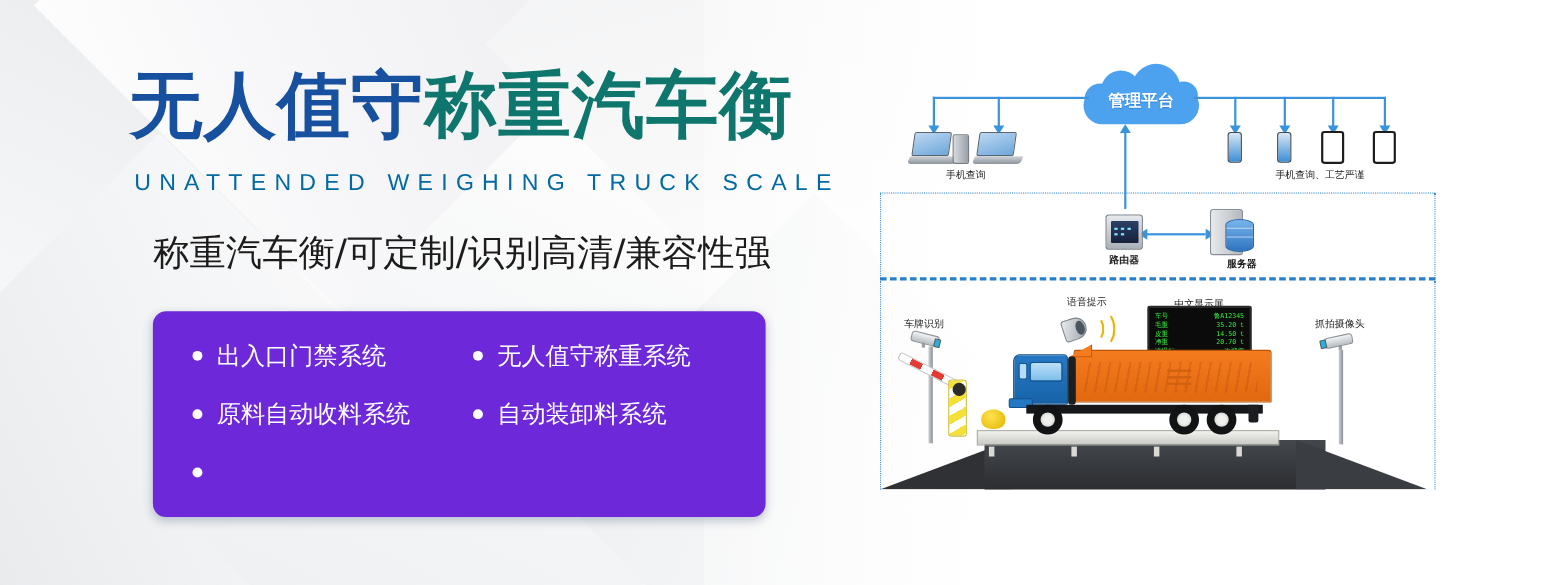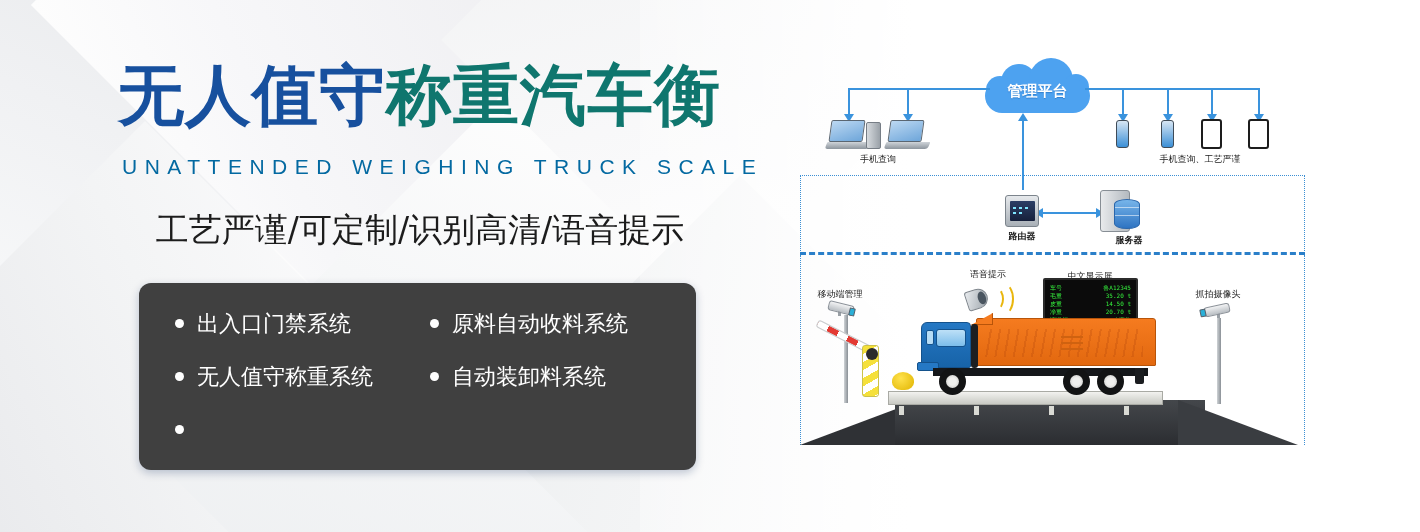--- a/index.html
+++ b/index.html
@@ -84,21 +84,21 @@
     position:absolute; left:120px; top:208px;
     width:600px; text-align:center;
     font-size:33px; color:#1c1c1c; letter-spacing:0px;
     white-space:nowrap;
     font-family:"DejaVu Sans","Liberation Sans",sans-serif;
   }
 
   #feature-box {
     position:absolute; left:139px; top:283px;
     width:557px; height:187px;
-    background:#404040;
+    background:#6d28d9;
     border-radius:12px;
     box-shadow:0 3px 9px rgba(10,40,90,0.25);
     padding:14px 0 0 0;
   }
   #feature-grid {
     display:grid;
     grid-template-columns:255px 1fr;
     grid-auto-rows:53px;
     padding-left:36px;
     align-items:center;
@@ -415,35 +415,35 @@
   </div>
 
   <div id="left-block">
 
     <div id="headline">
       <span class="hl-blue">无人值守</span><span class="hl-dark">称重汽车衡</span>
     </div>
 
     <div id="sub-en">UNATTENDED WEIGHING TRUCK SCALE</div>
 
-    <div id="tagline">工艺严谨/可定制/识别高清/语音提示</div>
+    <div id="tagline">称重汽车衡/可定制/识别高清/兼容性强</div>
 
     <div id="feature-box">
       <div id="feature-grid">
         <div class="feat">
           <span class="dot"></span>
           <span>出入口门禁系统</span>
         </div>
         <div class="feat">
           <span class="dot"></span>
-          <span>原料自动收料系统</span>
+          <span>无人值守称重系统</span>
         </div>
         <div class="feat">
           <span class="dot"></span>
-          <span>无人值守称重系统</span>
+          <span>原料自动收料系统</span>
         </div>
         <div class="feat">
           <span class="dot"></span>
           <span>自动装卸料系统</span>
         </div>
         <div class="feat">
           <span class="dot"></span>
         </div>
       </div>
     </div>
@@ -546,21 +546,21 @@
       <div class="led-row">
         <span>净重</span>
         <span>20.70 t</span>
       </div>
       <div class="led-row">
         <span>请慢行</span>
         <span>欢迎您</span>
       </div>
     </div>
 
-    <div class="dev-label" style="left:30px; top:288px; width:80px;">移动端管理</div>
+    <div class="dev-label" style="left:30px; top:288px; width:80px;">车牌识别</div>
     <div class="pole" style="left:74px; top:315px; height:88px;"></div>
     <div class="cam-mount" style="left:68px; top:310px;"></div>
     <div class="cam-body" style="left:58px; top:303px; transform:rotate(14deg);"></div>
     <div class="cam-lens" style="left:79px; top:308px; transform:rotate(14deg);"></div>
 
     <div class="dev-label" style="left:398px; top:288px; width:100px;">抓拍摄像头</div>
     <div class="pole" style="left:447px; top:318px; height:86px;"></div>
     <div class="cam-mount" style="left:447px; top:312px;"></div>
     <div class="cam-body" style="left:434px; top:305px; transform:rotate(-12deg);"></div>
     <div class="cam-lens" style="left:430px; top:309px; transform:rotate(-12deg);"></div>

